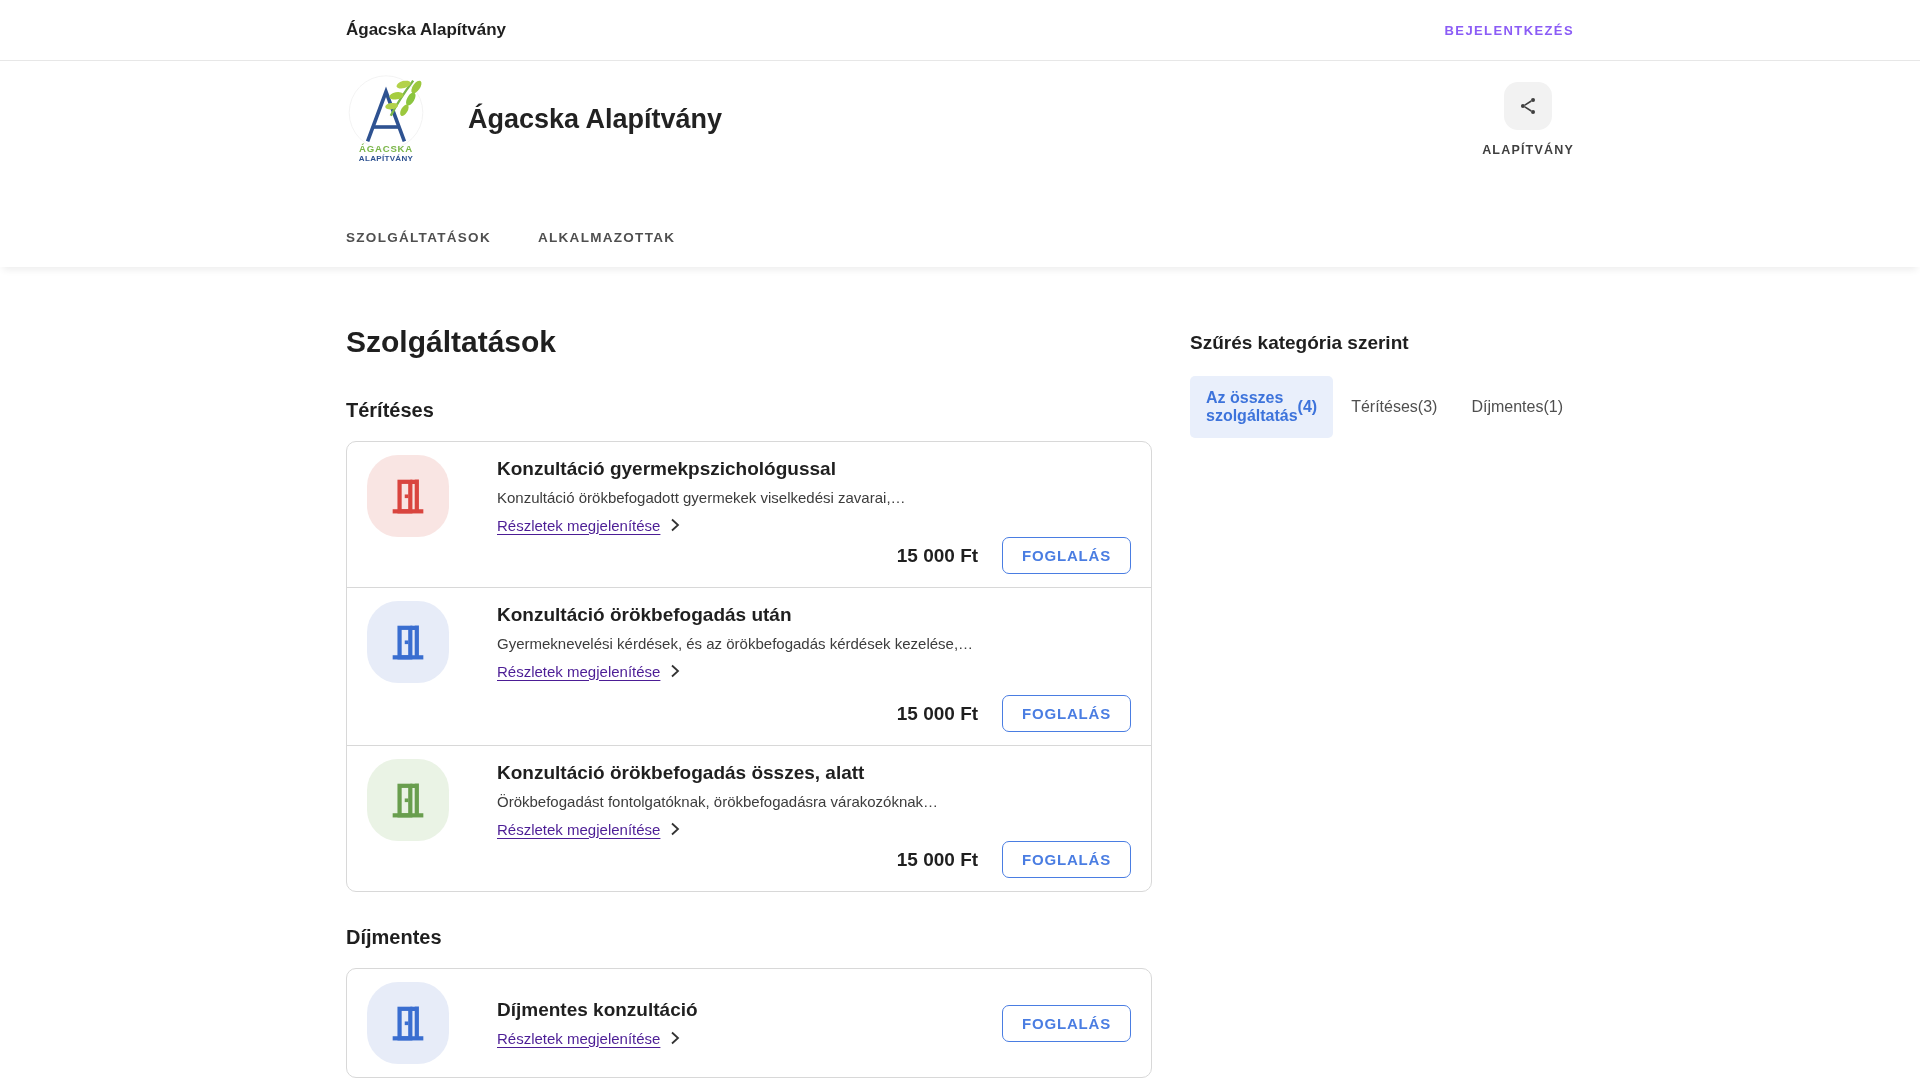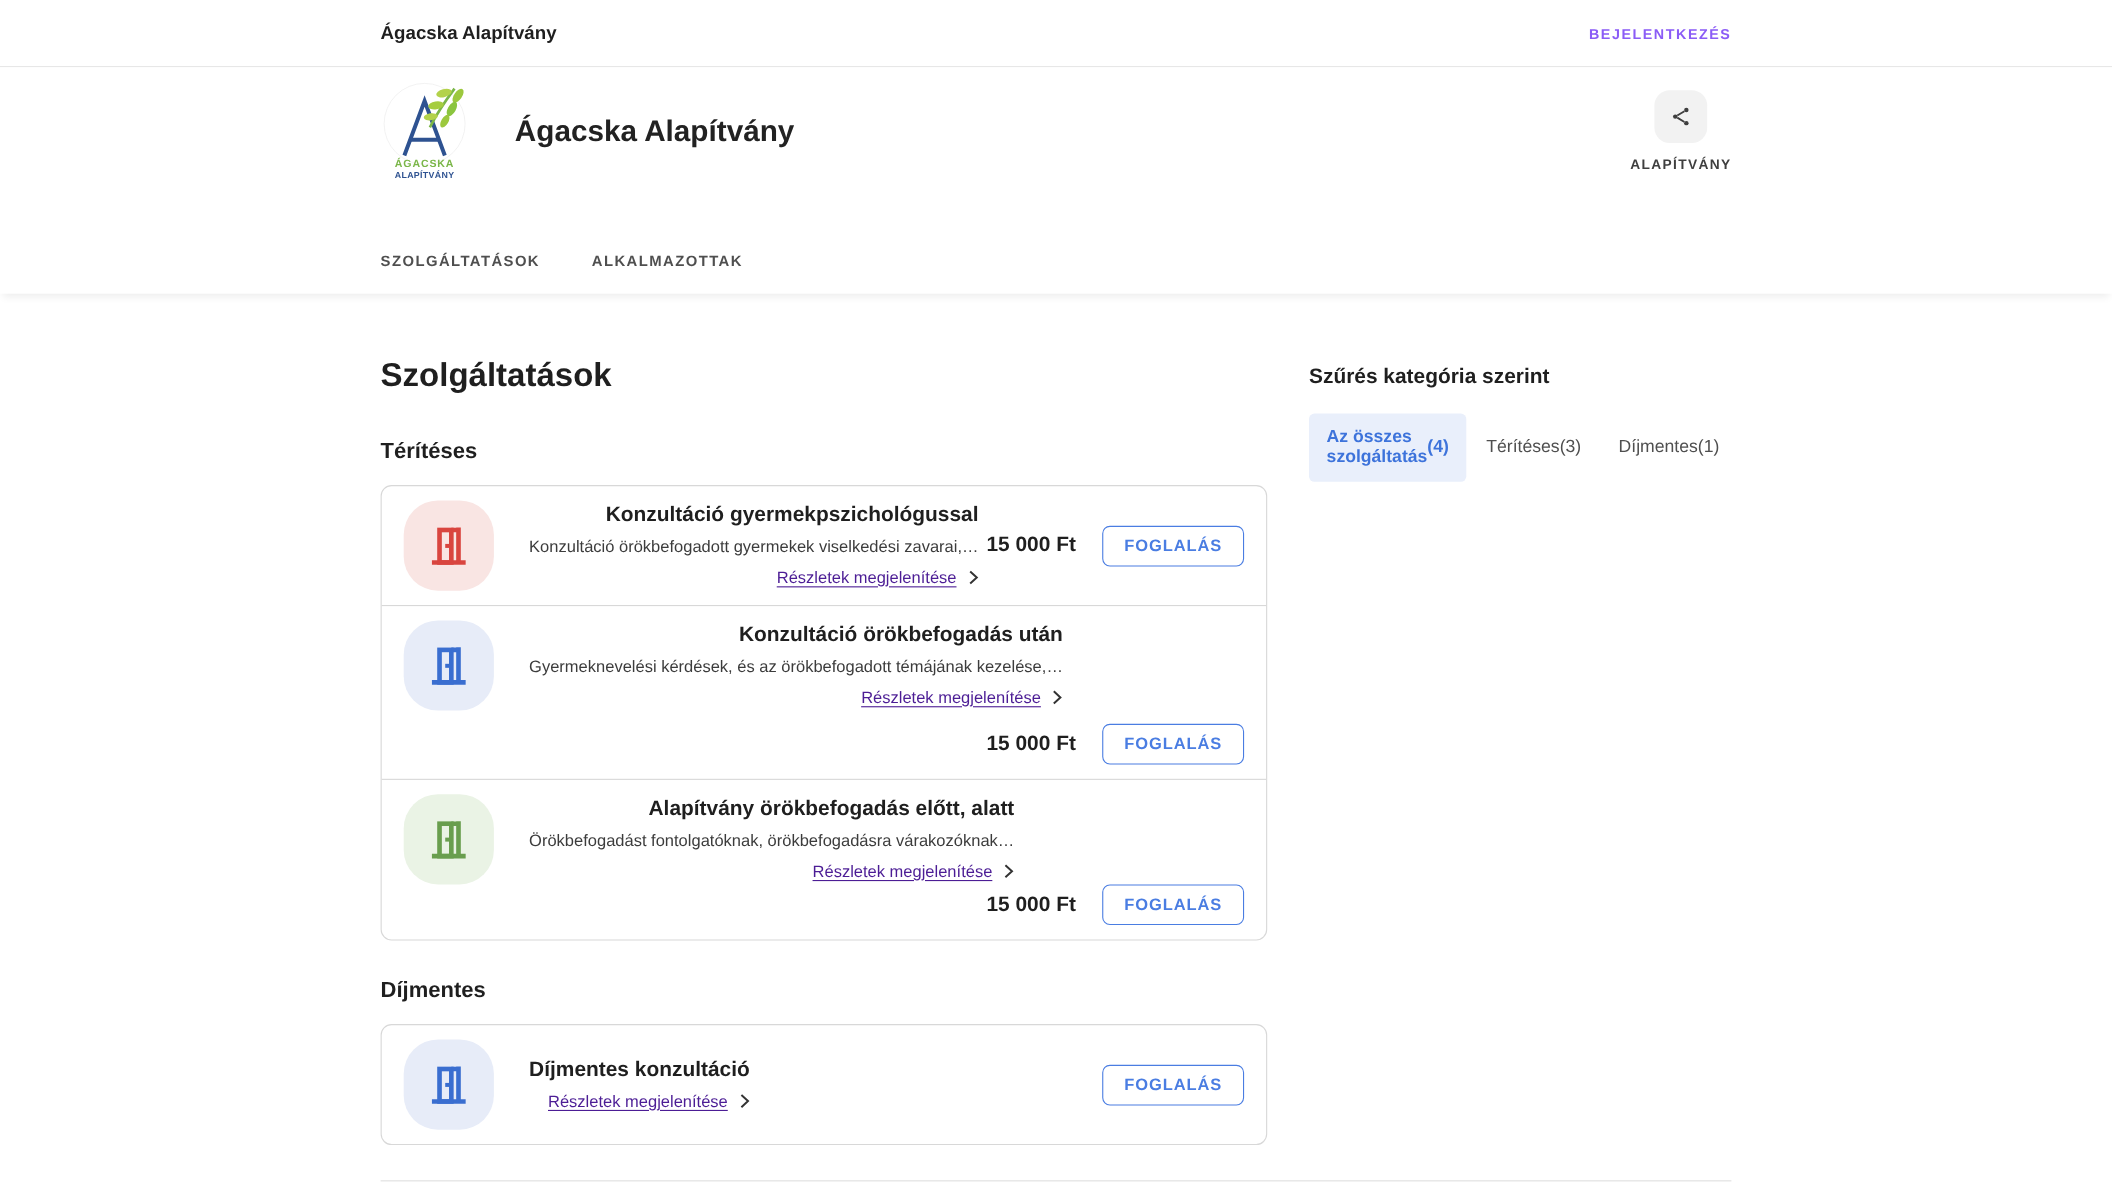--- a/index.html
+++ b/index.html
@@ -45,21 +45,21 @@
   
   .card-group { border:1px solid #d8d8d8; border-radius:10px; background:#fff; }
   .service-row { display:flex; align-items:center; flex-wrap:wrap; padding:13px 20px; }
   .service-row + .service-row { border-top:1px solid #d8d8d8; }
   .service-icon { width:82px; height:82px; border-radius:38%; flex:0 0 auto; display:flex; align-items:center; justify-content:center; }
   .service-icon svg { width:46px; height:46px; stroke:currentColor; fill:none; stroke-width:2.2; }
   .service-icon svg .handle { fill:currentColor; stroke:none; }
   .icon-red   { color:#d9453f; background:#f9e5e3; }
   .icon-blue  { color:#3a6ed0; background:#e7ecf8; }
   .icon-green { color:#699e4e; background:#eaf3e5; }
-  .service-body { margin-left:32px; max-width:540px;text-align:right; }
+  .service-body { margin-left:48px; max-width:540px; }
   .service-title { font-size:19px; font-weight:700; color:#1f1f1f; margin:0 0 9px; }
   .service-desc { font-size:15px; color:#3c3c3c; margin:0 0 11px; }
   .service-desc:empty { display:none; margin:0; }
   .service-details { display:inline-flex; align-items:center; gap:10px; cursor:pointer; text-decoration:none; }
   .service-details .txt { font-size:15px; color:#4c1d95; text-decoration:underline; text-underline-offset:3px; }
   .service-details svg { width:10px; height:14px; stroke:#333; fill:none; stroke-width:1.8; }
   .service-cta { margin-left:auto; display:flex; align-items:center; gap:24px; }
   .service-price { font-size:19px; font-weight:700; color:#1f1f1f; white-space:nowrap; }
   .service-price:empty { display:none; }
   .book-btn { font-family:"Liberation Sans", sans-serif; font-size:15px; font-weight:700; letter-spacing:0.8px;
@@ -177,21 +177,21 @@
           <div class="service-icon icon-blue">
             <svg viewBox="0 0 24 24">
                 <path d="M4 20 H20"></path>
                 <rect x="7.6" y="4.6" width="5.6" height="15.4"></rect>
                 <path d="M13.2 4.6 H16.6 M16.6 3.4 V20"></path>
                 <rect class="handle" x="10.3" y="11.2" width="1.9" height="1.9"></rect>
               </svg>
           </div>
           <div class="service-body">
             <div class="service-title">Konzultáció örökbefogadás után</div>
-            <div class="service-desc">Gyermeknevelési kérdések, és az örökbefogadott témájának kezelése,…</div>
+            <div class="service-desc">Gyermeknevelési kérdések, és az örökbefogadás kérdések kezelése,…</div>
             <a class="service-details">
               <span class="txt">Részletek megjelenítése</span>
               <span style="display:flex;">
                   <svg viewBox="0 0 10 14">
                     <path d="M2 1.5 L8 7 L2 12.5"></path>
                   </svg>
                 </span>
             </a>
           </div>
           <div class="service-cta">
@@ -203,21 +203,21 @@
         <div class="service-row">
           <div class="service-icon icon-green">
             <svg viewBox="0 0 24 24">
                 <path d="M4 20 H20"></path>
                 <rect x="7.6" y="4.6" width="5.6" height="15.4"></rect>
                 <path d="M13.2 4.6 H16.6 M16.6 3.4 V20"></path>
                 <rect class="handle" x="10.3" y="11.2" width="1.9" height="1.9"></rect>
               </svg>
           </div>
           <div class="service-body">
-            <div class="service-title">Alapítvány örökbefogadás előtt, alatt</div>
+            <div class="service-title">Konzultáció örökbefogadás összes, alatt</div>
             <div class="service-desc">Örökbefogadást fontolgatóknak, örökbefogadásra várakozóknak…</div>
             <a class="service-details">
               <span class="txt">Részletek megjelenítése</span>
               <span style="display:flex;">
                   <svg viewBox="0 0 10 14">
                     <path d="M2 1.5 L8 7 L2 12.5"></path>
                   </svg>
                 </span>
             </a>
           </div>

